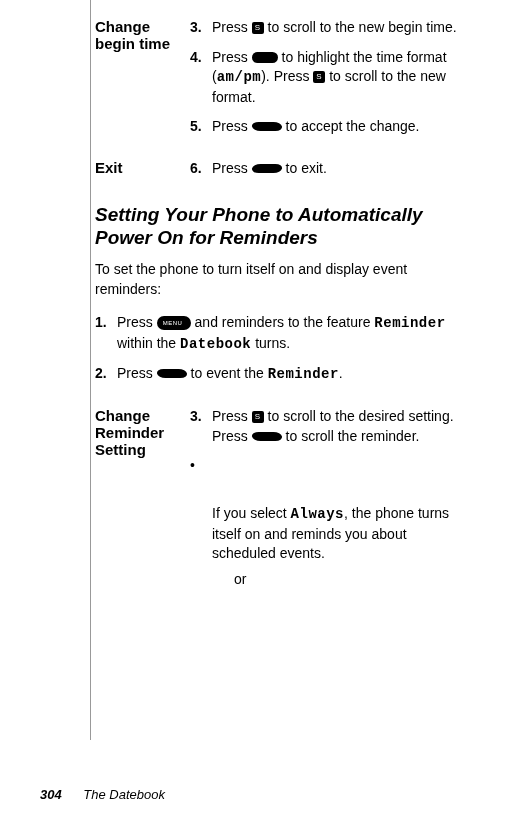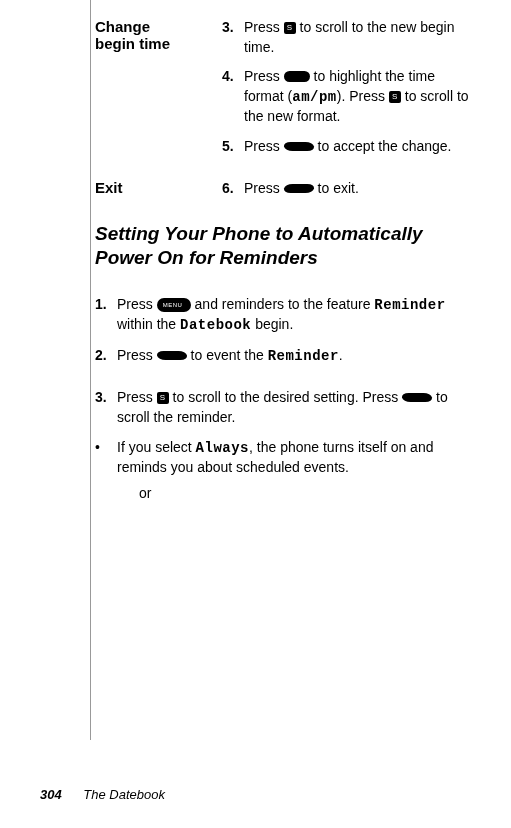--- a/index.html
+++ b/index.html
@@ -21,21 +21,20 @@
       position: absolute;
       left: 90px;
       top: 0;
       width: 1px;
       height: 740px;
       background: #999;
     }
     .row {
       display: flex;
       margin-bottom: 12px;
-      gap: 32px;
     }
     .row-label {
       width: 95px;
       flex-shrink: 0;
       font-weight: bold;
       font-size: 15px;
       padding-right: 8px;
     }
     .row-content {
       flex: 1;
@@ -58,27 +57,28 @@
       margin-bottom: 10px;
       line-height: 1.4;
       padding-left: 0;
     }
     .bullet-item .blt {
       width: 22px;
       flex-shrink: 0;
     }
     .bullet-item .txt {
       flex: 1;
+      margin-top: 48px;
     }
     .section-title {
       font-weight: bold;
       font-style: italic;
       font-size: 19px;
       line-height: 1.25;
-      margin: 14px 0 25px -0px;
+      margin: 14px 0 10px -0px;
     }
     .section-intro {
       margin-bottom: 14px;
       line-height: 1.4;
     }
     .or-indent {
       margin-left: 22px;
       margin-top: 6px;
     }
     .footer {
@@ -206,39 +206,41 @@
       <div class="num-item">
         <div class="num">6.</div>
         <div class="txt">
           <span>Press </span><span class="icon-soft icon-soft-left"></span><span> to exit.</span>
         </div>
       </div>
     </div>
   </div>
 
   <div class="section-title">Setting Your Phone to Automatically Power On for Reminders</div>
+  <div class="section-intro">To set the phone to turn itself on and display event reminders:</div>
 
   <div class="row">
     <div class="row-content">
       <div class="num-item">
         <div class="num">1.</div>
         <div class="txt">
-          <span>Press </span><span class="icon-menu"></span><span> and reminders to the feature </span><span class="lcd">Reminder</span><span> within the </span><span class="lcd">Datebook</span><span> begin.</span>
+          <span>Press </span><span class="icon-menu"></span><span> and reminders to the feature </span><span class="lcd">Reminder</span><span> within the </span><span class="lcd">Datebook</span><span> turns.</span>
         </div>
       </div>
       <div class="num-item">
         <div class="num">2.</div>
         <div class="txt">
           <span>Press </span><span class="icon-soft icon-soft-right"></span><span> to event the </span><span class="lcd">Reminder</span><span>.</span>
         </div>
       </div>
     </div>
   </div>
 
   <div class="row">
+    <div class="row-label">Change Reminder Setting</div>
     <div class="row-content">
       <div class="num-item">
         <div class="num">3.</div>
         <div class="txt">
           <span>Press </span><span class="icon-key"></span><span> to scroll to the desired setting. Press </span><span class="icon-soft icon-soft-right"></span><span> to scroll the reminder.</span>
         </div>
       </div>
       <div class="bullet-item">
         <div class="blt">•</div>
         <div class="txt">

